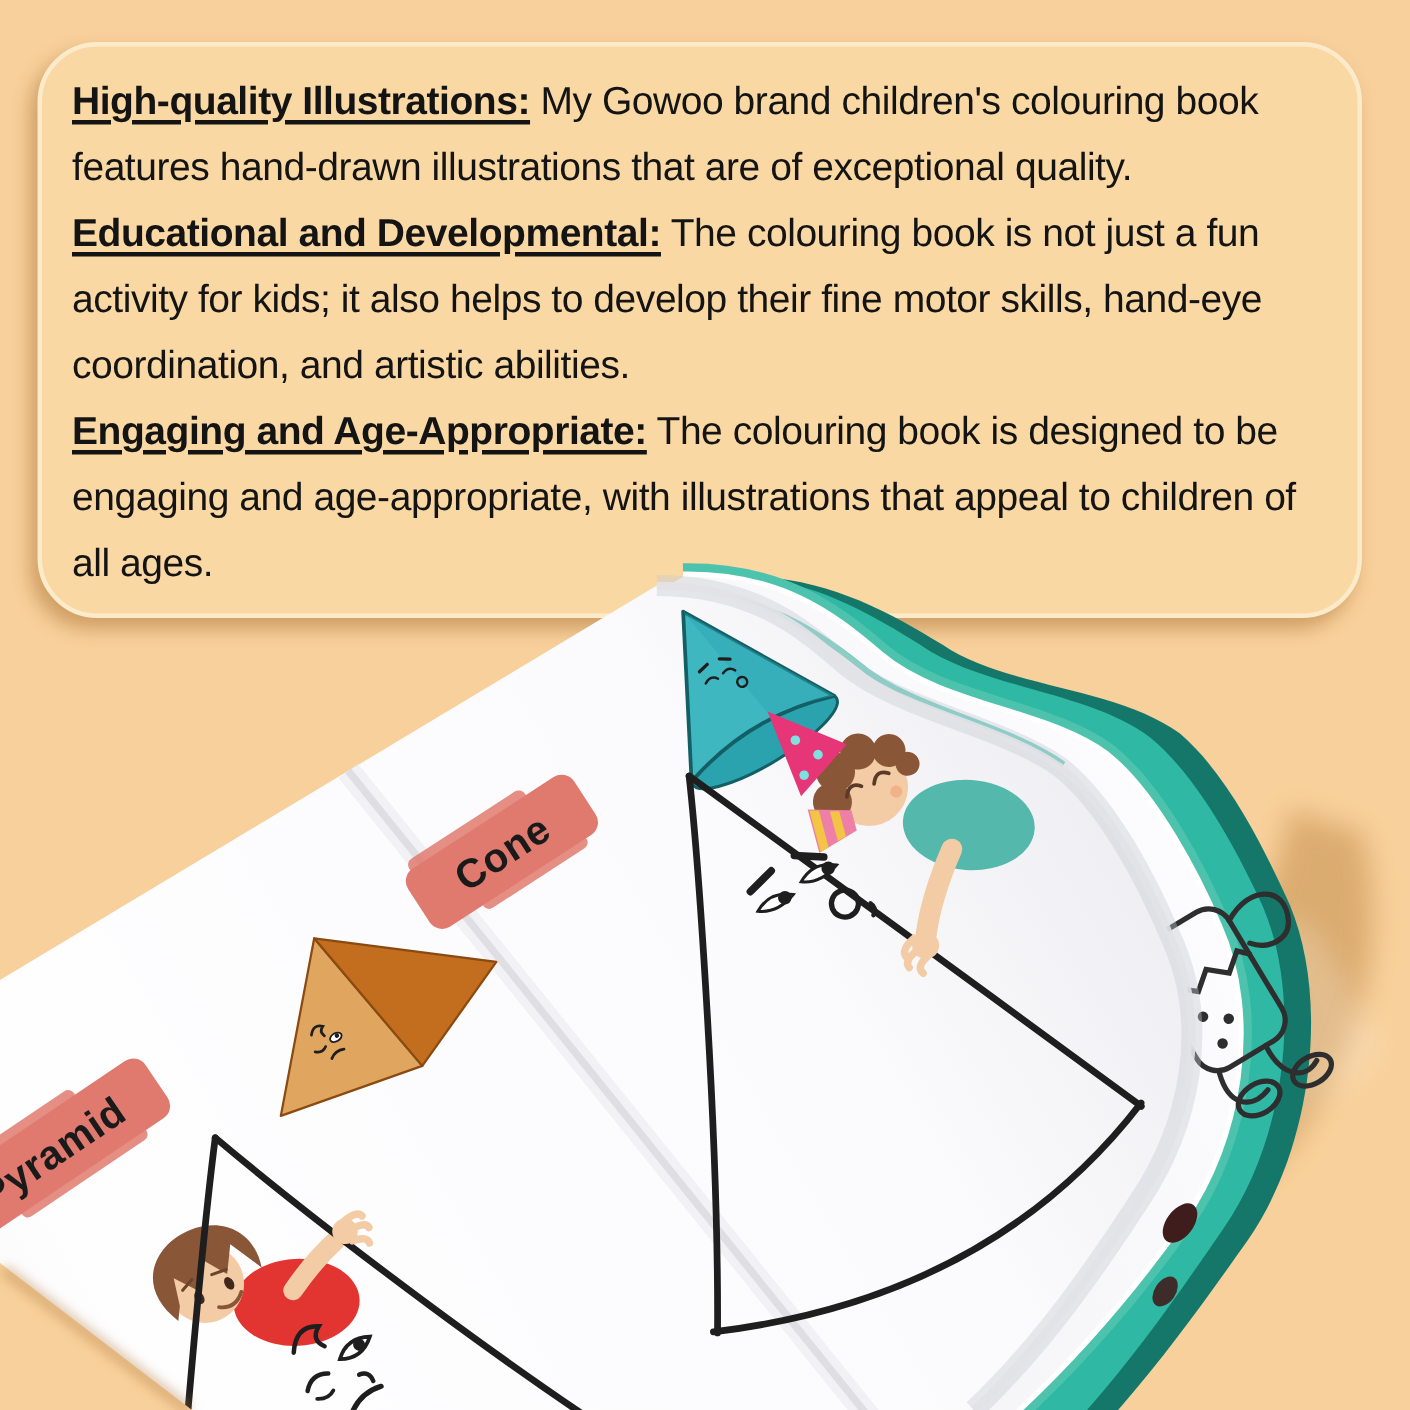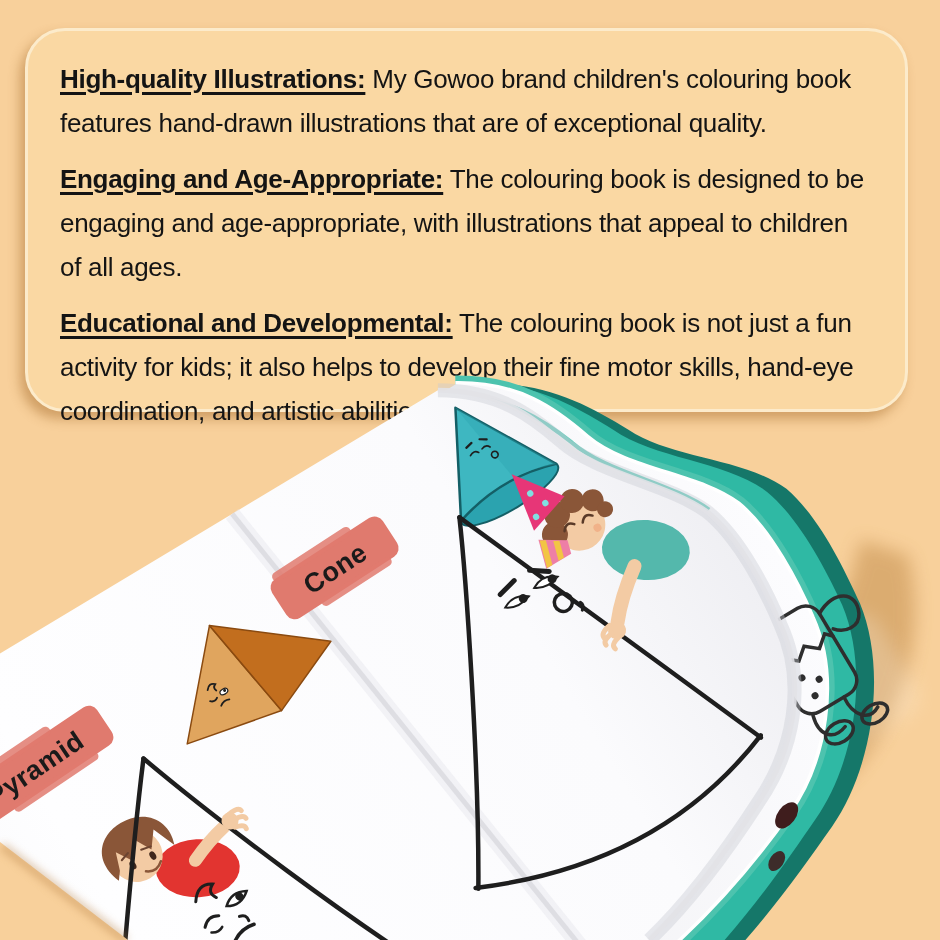--- a/index.html
+++ b/index.html
@@ -6,41 +6,41 @@
   .canvas{position:relative;width:940px;height:940px;overflow:hidden;background:var(--c-bg,#F8D09B);font-family:"Liberation Sans",sans-serif;}
   .info-box{
     position:absolute;left:25px;top:28px;width:883px;height:384px;box-sizing:border-box;
     background:var(--c-box-bg,#FAD8A3);
     border:3px solid var(--c-box-border,#FCEBCB);
     border-radius:40px;
     box-shadow:-5px 7px 12px rgba(160,100,35,.45);
     padding:14px 20px;
     z-index:2;
   }
-  .info-box p{margin:12px;font-size:26px;line-height:44px;letter-spacing:-0.3px;color:var(--c-text,#141414);}
+  .info-box p{margin:0;font-size:26px;line-height:44px;letter-spacing:-0.3px;color:var(--c-text,#141414);}
   .info-box strong{font-weight:700;text-decoration:underline;text-decoration-thickness:2.5px;text-underline-offset:4px;}
   svg.book{position:absolute;left:0;top:0;z-index:3;}
   svg text.brush-text{font-family:"Liberation Sans",sans-serif;font-weight:700;font-size:27px;fill:var(--c-label-text,#1A1A1A);letter-spacing:.5px;}
   .f-label{fill:var(--c-label-bg)} .f-skin{fill:var(--c-skin)} .s-skin{stroke:var(--c-skin)}
   .f-hair{fill:var(--c-hair)} .f-red{fill:var(--c-shirt-red)} .f-tealshirt{fill:var(--c-shirt-teal)}
   .f-hat{fill:var(--c-hat-pink)} .f-cone{fill:var(--c-cone-fill)} .f-conebase{fill:var(--c-cone-base)}
   .s-coneout{stroke:var(--c-cone-outline)} .f-pyrl{fill:var(--c-pyramid-light)} .f-pyrd{fill:var(--c-pyramid-dark)}
   .s-pyro{stroke:var(--c-pyramid-outline)} .f-coverd{fill:var(--c-cover-teal-dark)} .f-cover{fill:var(--c-cover-teal)}
   .s-coverl{stroke:var(--c-cover-teal-light)} .s-ink{stroke:var(--c-ink)} .f-ink{fill:var(--c-ink)}
   .f-hornp{fill:var(--c-horn-pink)} .f-horny{fill:var(--c-horn-yellow)} .f-bg{fill:var(--c-bg)}
 </style>
 </head>
 <body>
 
 <div class="canvas">
 
   <div class="info-box">
     <p><strong>High-quality Illustrations:</strong><span> My Gowoo brand children's colouring book features hand-drawn illustrations that are of exceptional quality.</span></p>
+    <p><strong>Educational and Developmental:</strong><span> The colouring book is not just a fun activity for kids; it also helps to develop their fine motor skills, hand-eye coordination, and artistic abilities.</span></p>
     <p><strong>Engaging and Age-Appropriate:</strong><span> The colouring book is designed to be engaging and age-appropriate, with illustrations that appeal to children of all ages.</span></p>
-    <p><strong>Educational and Developmental:</strong><span> The colouring book is not just a fun activity for kids; it also helps to develop their fine motor skills, hand-eye coordination, and artistic abilities.</span></p>
   </div>
 
   <svg class="book" width="940" height="940" viewBox="0 0 940 940">
     <defs>
       <filter id="b4" x="-60%" y="-60%" width="220%" height="220%">
           <feGaussianBlur stdDeviation="4"></feGaussianBlur>
         </filter>
       <filter id="b8" x="-60%" y="-60%" width="220%" height="220%">
           <feGaussianBlur stdDeviation="9"></feGaussianBlur>
         </filter>

